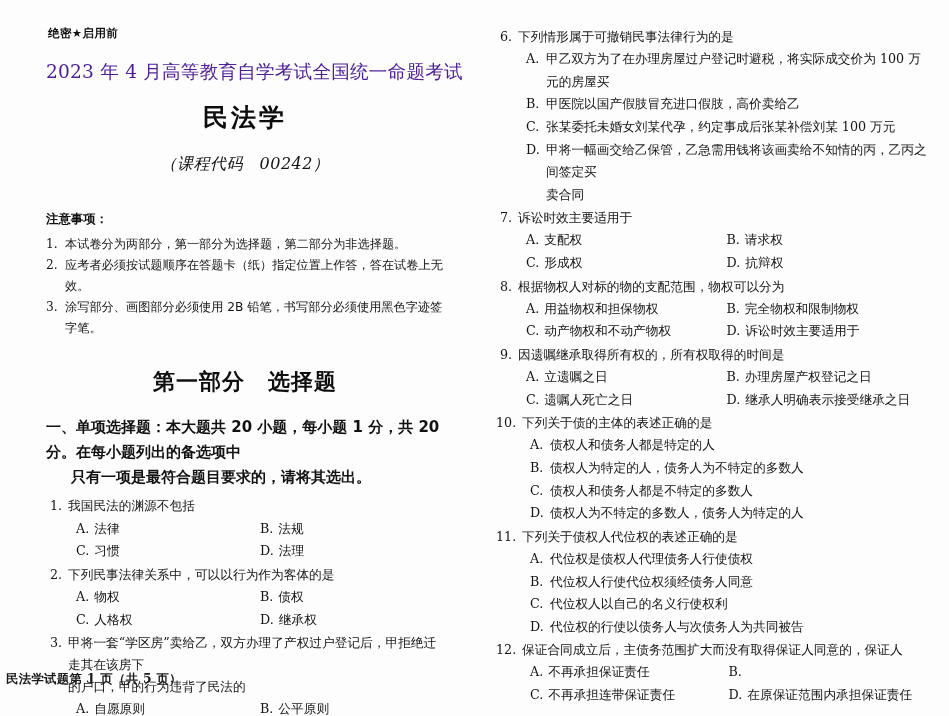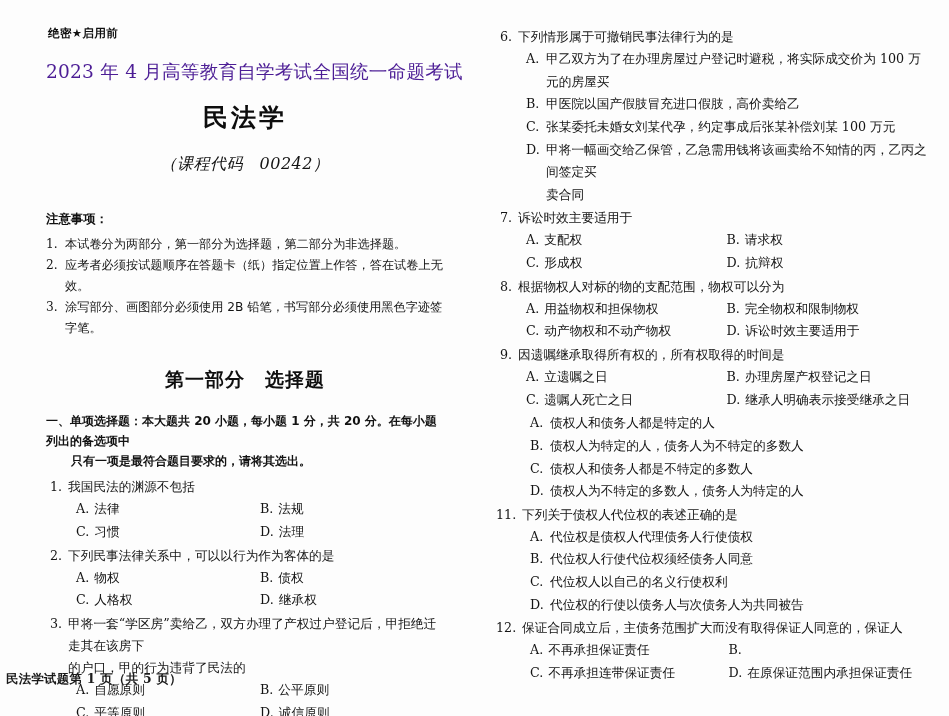--- a/index.html
+++ b/index.html
@@ -93,31 +93,31 @@
   .note-num {
     width: 19px;
     flex: 0 0 19px;
     font-family: "DejaVu Serif", "Liberation Serif", serif;
   }
   .note-text { flex: 1; }
 
   
   .part-heading {
     text-align: center;
-    font-size: 19px;
+    font-size: 22px;
     font-weight: bold;
     letter-spacing: 1px;
     margin: 28px 0 18px 0;
     color: #0f0f0f;
   }
 
   
   .section-intro {
     font-family: "DejaVu Sans", "Liberation Sans", sans-serif;
-    font-size: 12px;
+    font-size: 15px;
     line-height: 1.68;
     font-weight: bold;
     margin-bottom: 5px;
     color: #121212;
   }
   .section-intro .l2 {
     display: block;
     margin-left: 25px;
   }
 
@@ -418,20 +418,24 @@
         <span class="opt-text">遗嘱人死亡之日</span>
       </div>
       <div class="opt-cell">
         <span class="opt-letter">D.</span>
         <span class="opt-text">继承人明确表示接受继承之日</span>
       </div>
     </div>
   </div>
 
   <div class="q">
+    <div class="q-stem">
+      <span class="q-num q-num-wide">10.</span>
+      <span class="q-stem-text">下列关于债的主体的表述正确的是</span>
+    </div>
     <div class="opts-stack opts-stack-wide">
       <div class="opt-row">
         <span class="opt-letter">A.</span>
         <span class="opt-text">债权人和债务人都是特定的人</span>
       </div>
       <div class="opt-row">
         <span class="opt-letter">B.</span>
         <span class="opt-text">债权人为特定的人，债务人为不特定的多数人</span>
       </div>
       <div class="opt-row">

